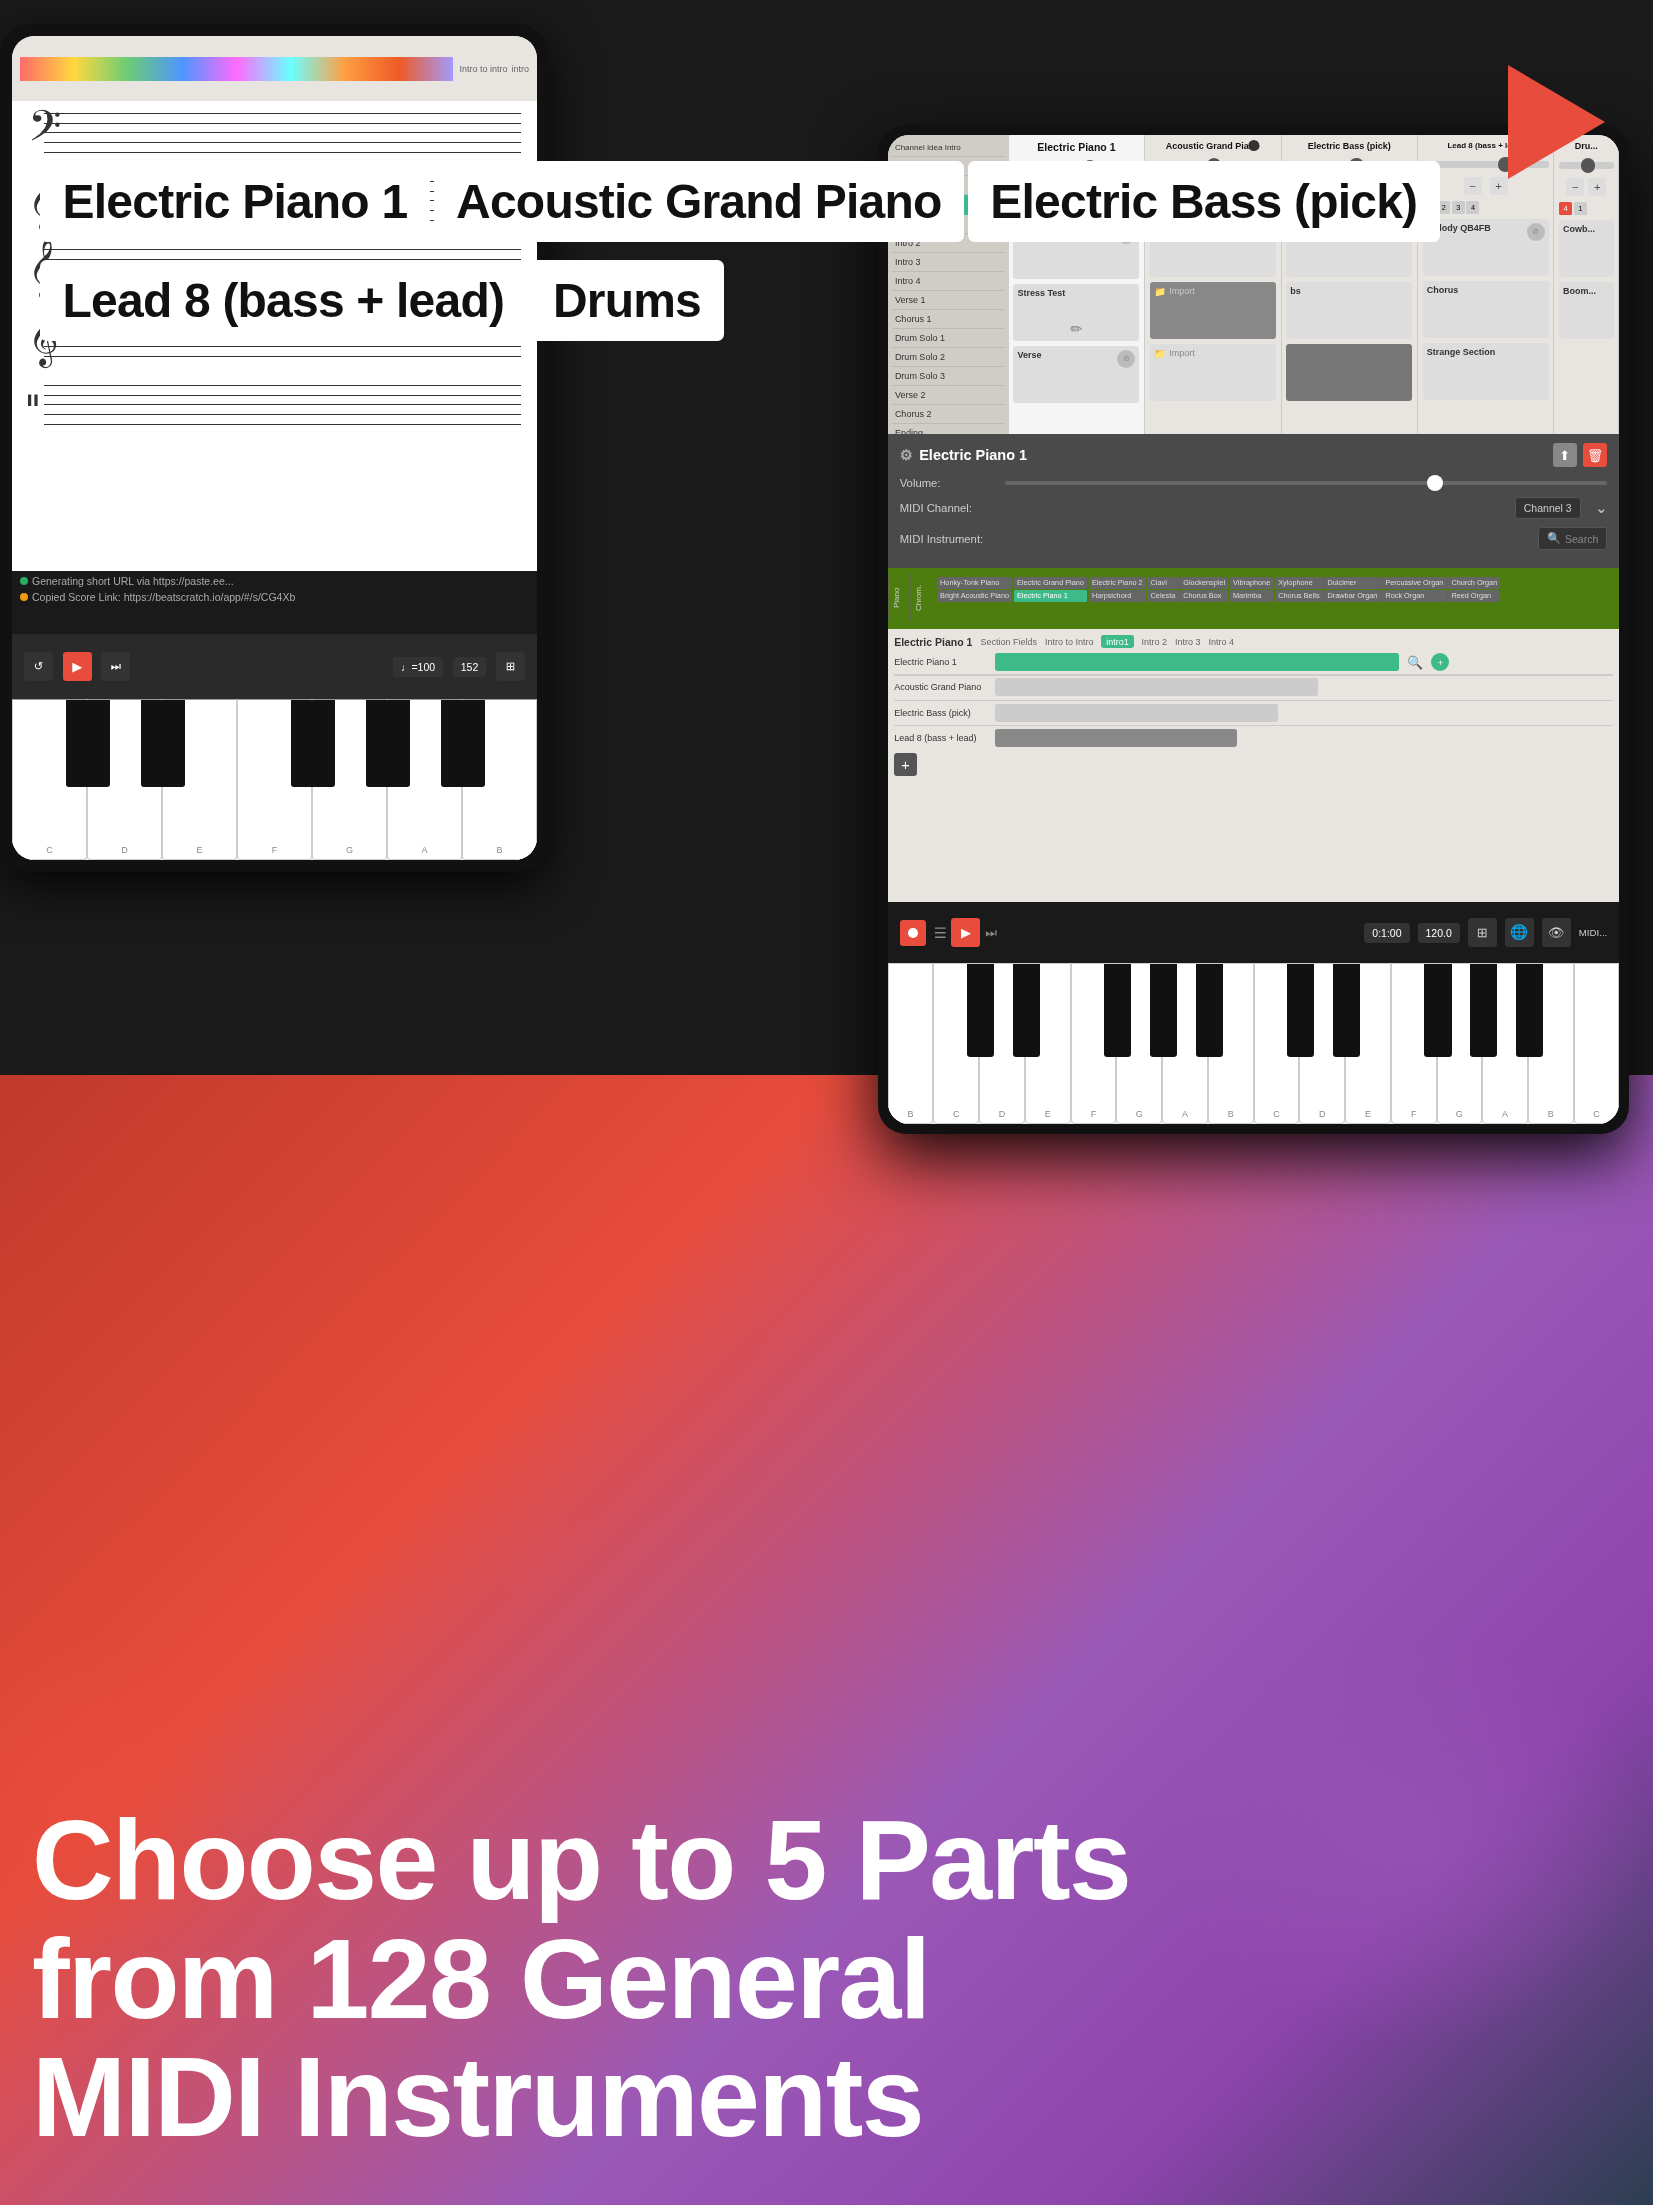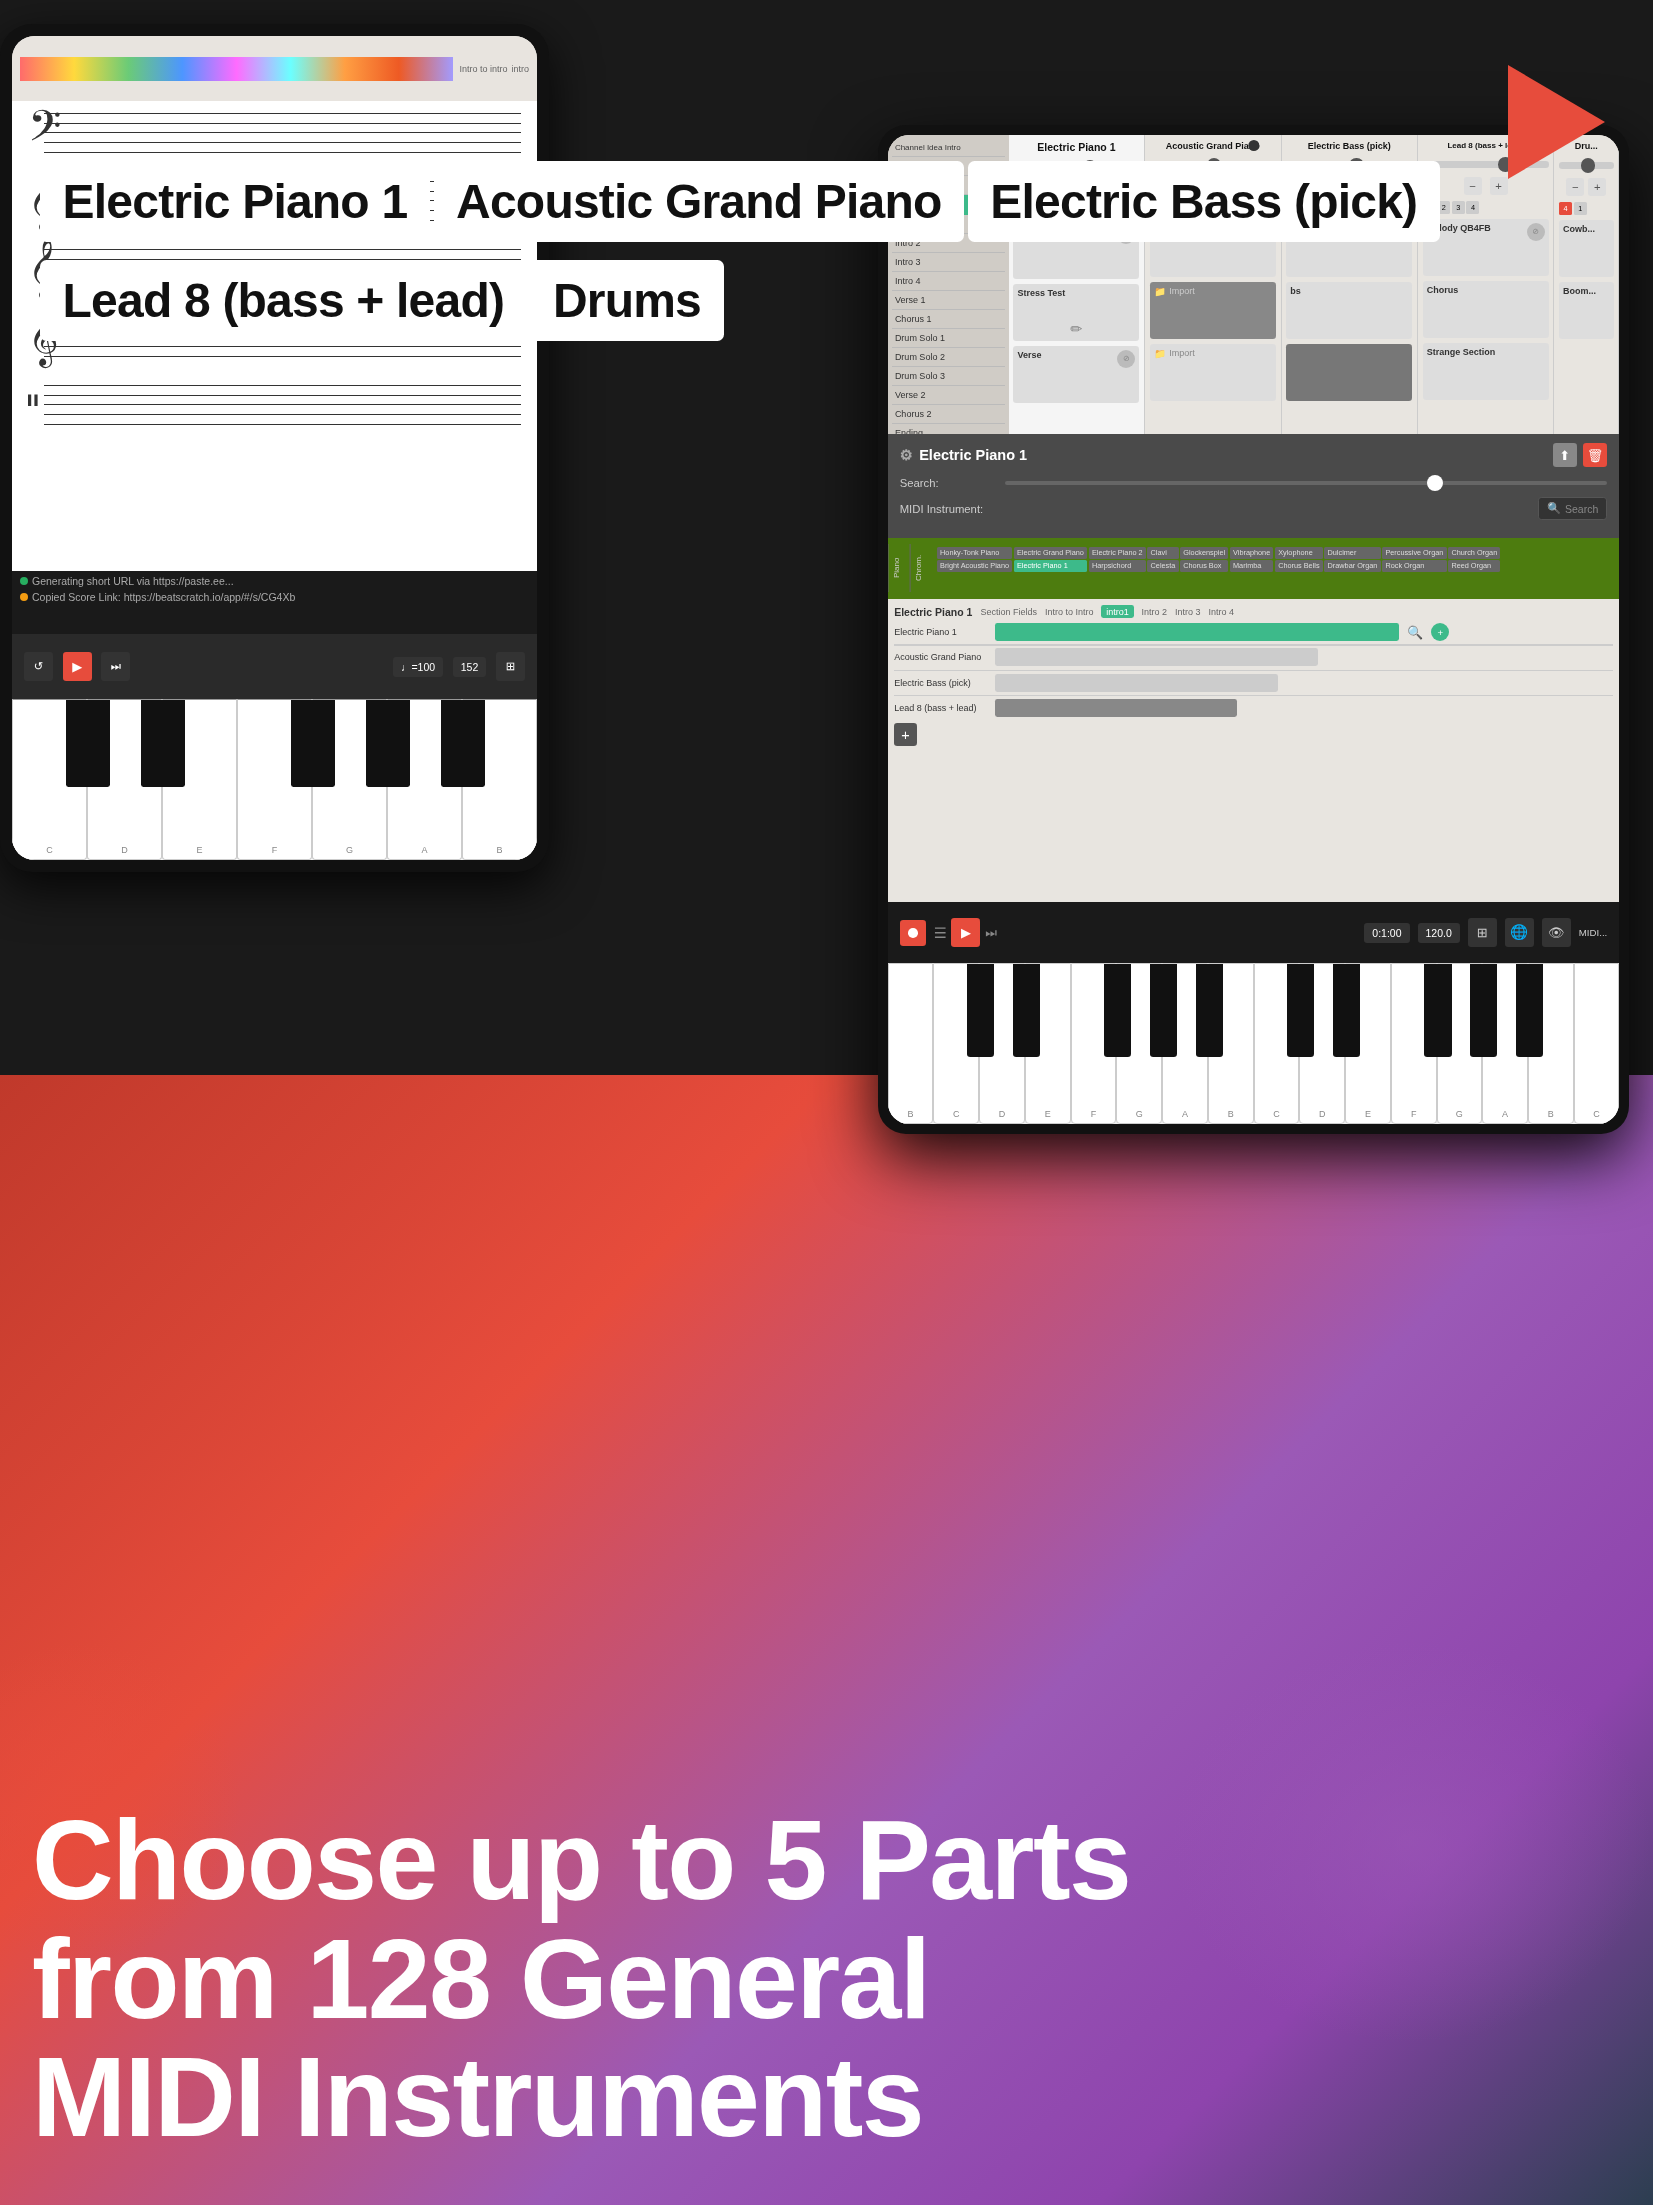--- a/index.html
+++ b/index.html
@@ -983,26 +983,32 @@
             <span class="settings-gear">⚙</span>
             <span>Electric Piano 1</span>
           </div>
           <div style="display:flex;gap:6.5px;">
             <div style="width:24px;height:24px;background:#888;border-radius:3.2px;display:flex;align-items:center;justify-content:center;color:white;">⬆</div>
             <div style="width:24px;height:24px;background:#e74c3c;border-radius:3.2px;display:flex;align-items:center;justify-content:center;color:white;">🗑</div>
           </div>
         </div>
 
         <div class="settings-row">
-          <span class="settings-label">Search:</span>
+          <span class="settings-label">Volume:</span>
           <div class="settings-slider">
             <div class="settings-slider-thumb"></div>
           </div>
         </div>
 
+        <div class="settings-row">
+          <span class="settings-label">MIDI Channel:</span>
+          <div style="flex:1;"></div>
+          <div class="settings-dropdown">Channel 3</div>
+          <div style="color:#ccc;font-size:14.5px;margin-left:6.5px;">⌄</div>
+        </div>
 
         <div class="settings-row">
           <span class="settings-label">MIDI Instrument:</span>
           <div style="flex:1;"></div>
           <div style="background:#333;border:0.8px solid #555;padding:4px 8px;border-radius:3.2px;display:flex;align-items:center;gap:4px;">
             <span>🔍</span>
             <span style="color:#888;font-size:10.5px;">Search</span>
           </div>
         </div>
       </div>

